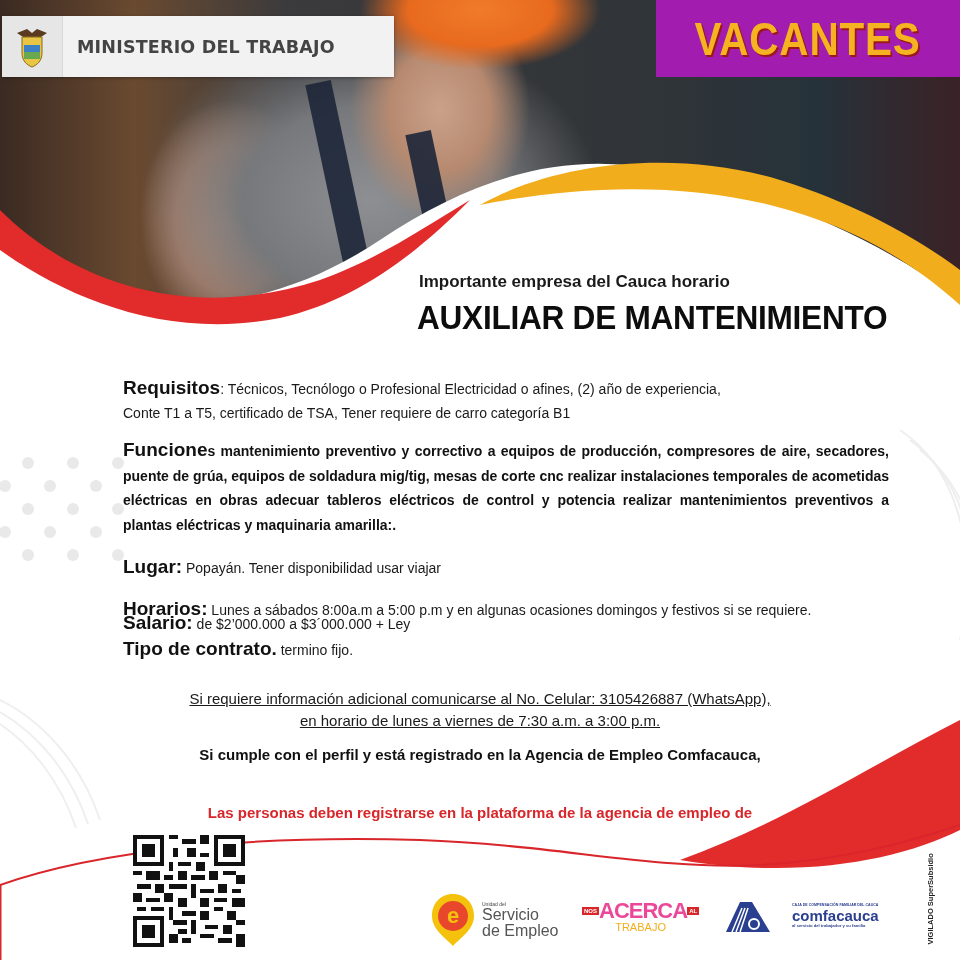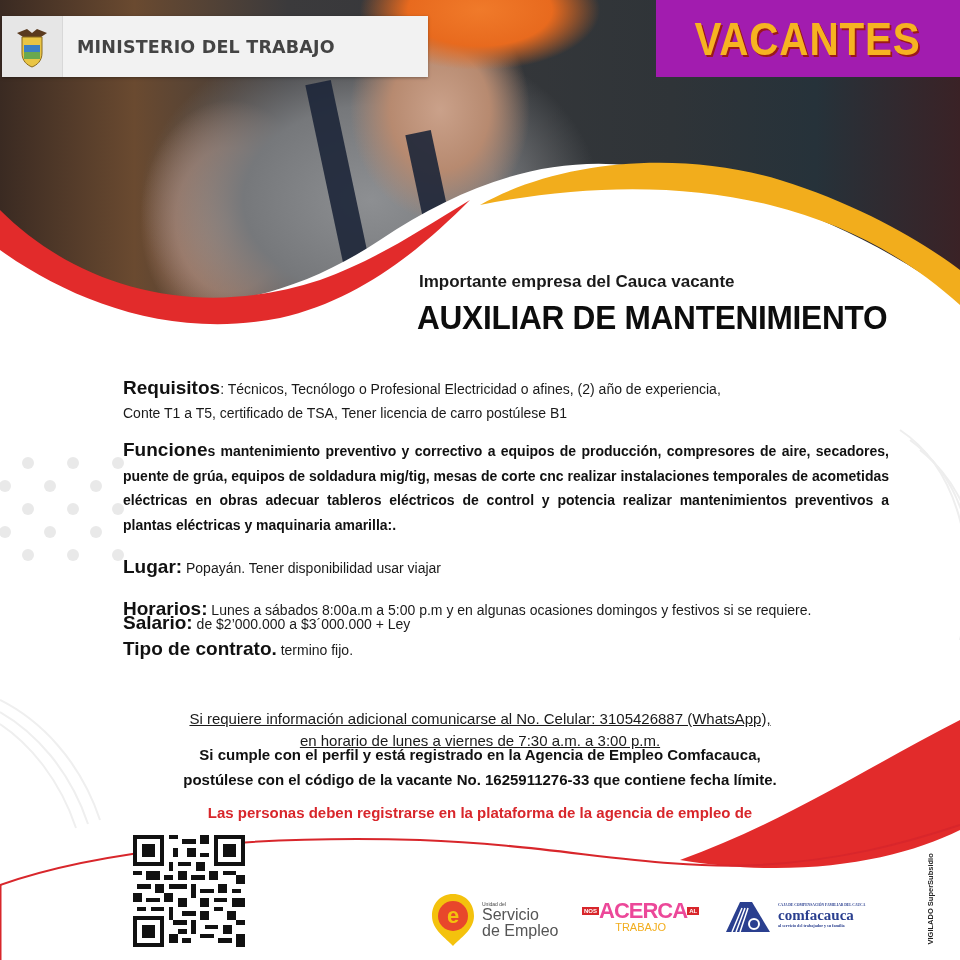--- a/index.html
+++ b/index.html
@@ -6,21 +6,21 @@
   body{width:960px;height:960px;position:relative;overflow:hidden;background:#ffffff;font-family:"Liberation Sans",sans-serif;color:#111;}
   .photo{position:absolute;left:0;top:0;width:960px;height:330px;overflow:hidden;
     background:
       radial-gradient(ellipse 120px 60px at 480px 10px,#f07a2a 0%,#e86a1e 60%,rgba(232,106,30,0) 100%),
       radial-gradient(ellipse 90px 110px at 440px 110px,#caa18a 0%,#b78a70 55%,rgba(183,138,112,0) 100%),
       radial-gradient(ellipse 230px 170px at 370px 200px,#8d8f92 0%,#76787b 55%,rgba(118,120,123,0) 100%),
       radial-gradient(ellipse 90px 120px at 230px 220px,#c59a82 0%,#a77c66 60%,rgba(167,124,102,0) 100%),
       linear-gradient(90deg,#3a2a22 0%,#6a4a30 14%,#3b3a3c 30%,#2f3438 70%,#26323a 85%,#3a2226 100%);}
   .strap{position:absolute;width:26px;height:240px;background:#1d2638;transform:rotate(-12deg);opacity:.9;}
   .waves{position:absolute;left:0;top:0;width:960px;height:960px;}
-  .ministry{position:absolute;left:2px;top:16px;width:426px;height:61px;background:#f2f2f2;box-shadow:0 1px 3px rgba(0,0,0,.35);display:flex;align-items:center;}
+  .ministry{position:absolute;left:2px;top:16px;width:392px;height:61px;background:#f2f2f2;box-shadow:0 1px 3px rgba(0,0,0,.35);display:flex;align-items:center;}
   .ministry .crest{width:60px;height:61px;background:#e6e6e6;display:flex;align-items:center;justify-content:center;border-right:1px solid #d8d8d8;}
   .ministry .name{margin-left:14px;font-family:"DejaVu Sans",sans-serif;font-weight:bold;font-size:17.5px;color:#444;letter-spacing:.2px;}
   .vacantes{position:absolute;left:656px;top:0;width:304px;height:77px;background:#a21caf;display:flex;align-items:center;justify-content:center;}
   .vacantes span{font-family:"Liberation Sans",sans-serif;font-weight:bold;font-size:47px;color:#f6b321;letter-spacing:1px;transform:scaleX(.86);text-shadow:2px 2px 0 #9c1818;}
   .subtitle{position:absolute;left:419px;top:272px;font-size:17px;font-weight:bold;color:#1a1a1a;}
   .title{position:absolute;left:417px;top:298px;font-size:34px;font-weight:bold;color:#0d0d0d;letter-spacing:-.3px;transform:scaleX(.93);transform-origin:left;}
   .body{position:absolute;left:123px;width:780px;}
   .lbl{font-weight:bold;font-size:19px;color:#111;}
   .txt{font-size:14px;color:#1a1a1a;}
   .req{top:376px;line-height:24px;}
@@ -97,26 +97,26 @@
       <rect x="11" y="27" width="16" height="7" fill="#6aa84f"></rect>
     </svg>
   </div>
   <span class="name">MINISTERIO DEL TRABAJO</span>
 </div>
 
 <div class="vacantes">
   <span>VACANTES</span>
 </div>
 
-<div class="subtitle">Importante empresa del Cauca vacante</div>
+<div class="subtitle">Importante empresa del Cauca horario</div>
 <div class="title">AUXILIAR DE MANTENIMIENTO</div>
 
 <div class="body req">
   <span class="lbl">Requisitos</span><span class="txt">: </span><span class="txt">Técnicos, Tecnólogo o Profesional Electricidad o afines, (2) año de experiencia,</span><br>
-  <span class="txt">Conte T1 a T5, certificado de TSA, Tener licencia de carro postúlese B1</span>
+  <span class="txt">Conte T1 a T5, certificado de TSA, Tener requiere de carro categoría B1</span>
 </div>
 
 <div class="body fun">
   <span class="lbl">Funcione</span><span>s mantenimiento preventivo y correctivo a equipos de producción, compresores de aire, secadores, puente de grúa, equipos de soldadura mig/tig, mesas de corte cnc realizar instalaciones temporales de acometidas eléctricas en obras adecuar tableros eléctricos de control y potencia realizar mantenimientos preventivos a plantas eléctricas y maquinaria amarilla:.</span>
 </div>
 
 <div class="row" style="top:556px;">
   <span class="lbl">Lugar:</span>
   <span class="txt">Popayán. Tener disponibilidad usar viajar</span>
 </div>
@@ -126,28 +126,27 @@
 </div>
 <div class="row" style="top:612px;">
   <span class="lbl">Salario:</span>
   <span class="txt">de $2’000.000 a $3´000.000 + Ley</span>
 </div>
 <div class="row" style="top:638px;">
   <span class="lbl">Tipo de contrato.</span>
   <span class="txt">termino fijo.</span>
 </div>
 
-<div class="contact" style="top:708px;">
+<div class="contact" style="top:688px;">
   <span>Si requiere información adicional comunicarse al No. Celular: 3105426887 (WhatsApp),</span><br>
   <span>en horario de lunes a viernes de 7:30 a.m. a 3:00 p.m.</span>
 </div>
 
 <div class="apply" style="top:742px;">
   <div>Si cumple con el perfil y está registrado en la Agencia de Empleo Comfacauca,</div>
-  <div>postúlese con el código de la vacante No. 1625911276-33 que contiene fecha límite.</div>
 </div>
 
 <div class="notice" style="top:802px;">
   <div>Las personas deben registrarse en la plataforma de la agencia de empleo de</div>
 </div>
 
 <div class="qr">
   <svg width="112" height="112" viewBox="0 0 25 25" shape-rendering="crispEdges">
     <rect width="25" height="25" fill="#fff"></rect>
     <g fill="#111">
@@ -234,21 +233,21 @@
   </div>
   <span style="font-size:11px;font-weight:normal;color:#f2ad1c;margin-top:-3px;">TRABAJO</span>
 </div>
 
 <div class="logo" style="left:724px;top:898px;">
   <svg width="48" height="36" viewBox="0 0 48 36">
     <path d="M2 34 L16 4 L28 4 L46 34 Z" fill="#2a3f8f"></path>
     <path d="M8 34 L18 10 M12 34 L21 10 M16 34 L24 10" stroke="#fff" stroke-width="1.5"></path>
     <circle cx="30" cy="26" r="5" fill="none" stroke="#fff" stroke-width="2"></circle>
   </svg>
-  <div style="margin-left:6px;line-height:1.05;font-family:Liberation Serif, serif;">
+  <div style="margin-left:20px;line-height:1.05;">
     <div style="font-size:3.6px;font-weight:bold;color:#2a3f8f;">CAJA DE COMPENSACIÓN FAMILIAR DEL CAUCA</div>
     <div style="font-size:15px;font-weight:bold;color:#2a3f8f;">comfacauca</div>
     <div style="font-size:4.2px;font-weight:bold;color:#2a3f8f;">al servicio del trabajador y su familia</div>
   </div>
 </div>
 
 <div class="vig">
   <span>VIGILADO SuperSubsidio</span>
 </div>
 

